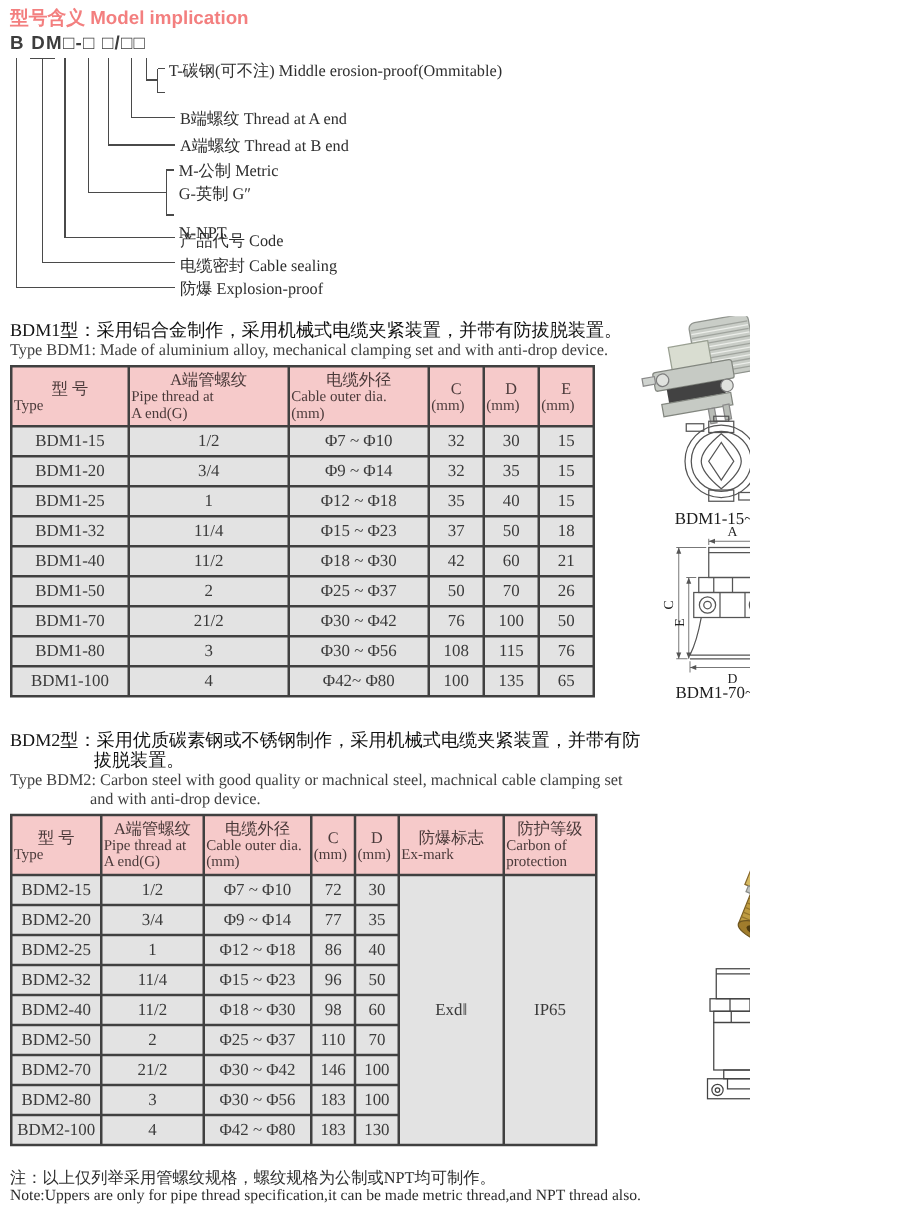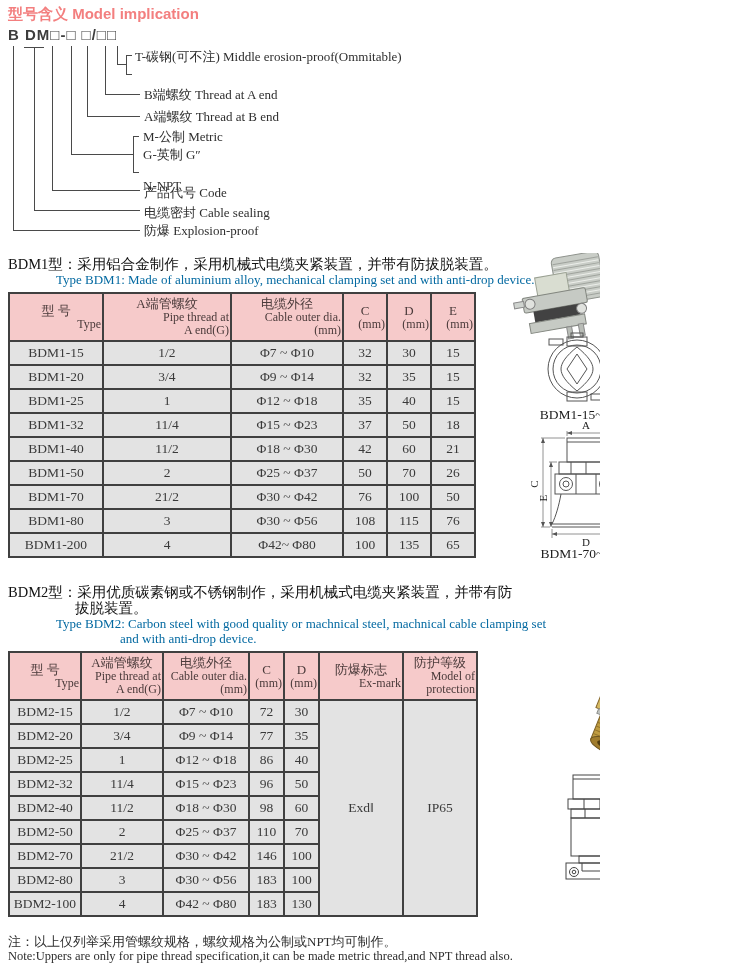--- a/index.html
+++ b/index.html
@@ -7,26 +7,26 @@
   .page { position:relative; width:600px; height:968px; background:#fff; overflow:hidden;
           font-family:"Liberation Serif", serif; color:#333; }
   .page-title { position:absolute; left:8px; top:5px; font-family:"Liberation Sans", sans-serif;
                 font-weight:bold; font-size:15px; }
   .model-code { position:absolute; left:8px; top:26px; font-family:"Liberation Sans", sans-serif;
                 font-weight:bold; font-size:15px; letter-spacing:1px; color:#3d3d3d; }
   .tree { position:absolute; left:0; top:46px; width:600px; height:195px; }
   .tree svg { position:absolute; left:0; top:0; }
   .tree-label { position:absolute; font-size:13px; white-space:nowrap; color:#2e2e2e; }
   .sec-head-cn { position:absolute; font-size:14.5px; color:#111; white-space:nowrap; }
-  .sec-head-en { position:absolute; font-size:13px; color:#0369a1; white-space:nowrap;margin-left:48px; }
+  .sec-head-en { position:absolute; font-size:13px; color:#404040; white-space:nowrap; }
   table { border-collapse:separate; border-spacing:2px; position:absolute; background:#404040; }
   th { background:#f6caca; font-weight:normal; vertical-align:middle; padding:3px 1px; }
   td { background:#e3e3e3; text-align:center; font-size:13.5px; color:#3a3a3a; height:22px; padding:0 2px; }
   .h1l { font-size:13px; line-height:14px; text-align:center; color:#4a3a3a; }
-  .h2l { font-size:12px; line-height:13px; text-align:right; color:#4a3a3a; }
+  .h2l { font-size:12px; line-height:13px; text-align:left; color:#4a3a3a; }
   .note-cn { position:absolute; left:8px; top:933px; font-size:13px; color:#2e2e2e; }
   .note-en { position:absolute; left:8px; top:949px; font-size:12.5px; color:#2e2e2e; }
   .fig { position:absolute; }
   .dimtxt { font-family:"Liberation Serif", serif; font-size:11px; fill:#222; }
   .cap { font-family:"Liberation Serif", serif; font-size:13.5px; fill:#1d1d1d; }
 </style>
 </head>
 <body>
 
 <div class="page">
@@ -159,21 +159,21 @@
         </tr>
       <tr>
           <td>BDM1-80</td>
           <td>3</td>
           <td>Φ30 ~ Φ56</td>
           <td>108</td>
           <td>115</td>
           <td>76</td>
         </tr>
       <tr>
-          <td>BDM1-200</td>
+          <td>BDM1-100</td>
           <td>4</td>
           <td>Φ42~ Φ80</td>
           <td>100</td>
           <td>135</td>
           <td>65</td>
         </tr>
     </tbody>
   </table>
 
   <svg class="fig" style="left:505px; top:253px" width="225" height="307" viewBox="0 0 225 307">
@@ -317,21 +317,21 @@
         <th>
             <div class="h1l">D</div>
             <div class="h2l">(mm)</div>
           </th>
         <th>
             <div class="h1l">防爆标志</div>
             <div class="h2l">Ex-mark</div>
           </th>
         <th>
             <div class="h1l">防护等级</div>
-            <div class="h2l">Model of</div>
+            <div class="h2l">Carbon of</div>
             <div class="h2l">protection</div>
           </th>
       </tr>
     </thead>
     <tbody>
       <tr>
           <td>BDM2-15</td>
           <td>1/2</td>
           <td>Φ7 ~ Φ10</td>
           <td>72</td>

